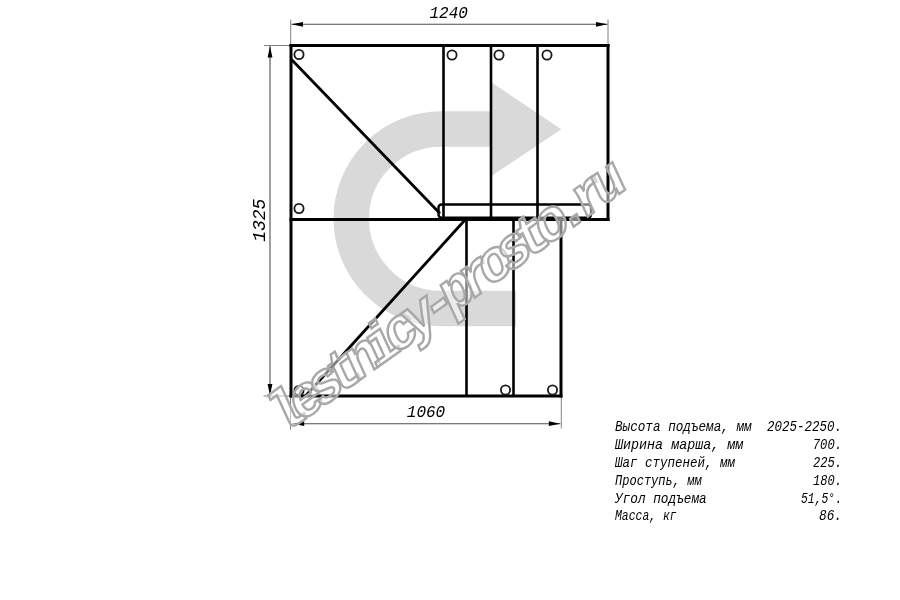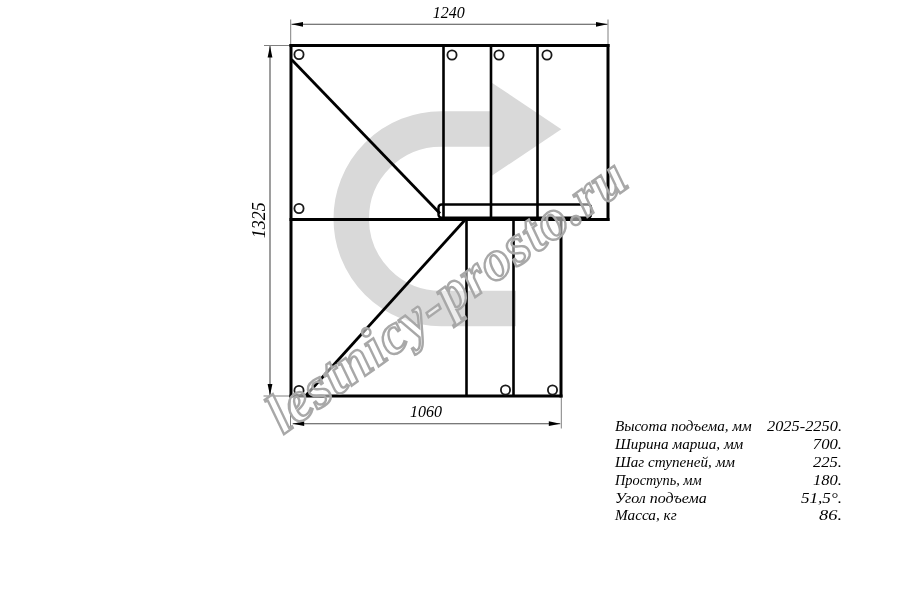--- a/index.html
+++ b/index.html
@@ -1,17 +1,17 @@
 <!DOCTYPE html>
 <html><head>
 <meta charset="utf-8">
 <style>
   html,body{margin:0;padding:0;background:#ffffff;}
   .page{position:relative;width:900px;height:600px;background:#fff;overflow:hidden;
-        font-family:Liberation Serif, serif;}
+        font-family:Liberation Mono, monospace;}
 </style>
 </head>
 <body>
 <div class="page">
 <svg width="900" height="600" viewBox="0 0 900 600" xmlns="http://www.w3.org/2000/svg">
 
   <rect x="0" y="0" width="900" height="600" fill="#ffffff"></rect>
 
   <g>
     <path d="M 516 308.5 L 441 308.5 A 89.75 89.75 0 1 1 441 129 L 490.7 129" fill="none" stroke="#d9d9d9" stroke-width="35.5"></path>

